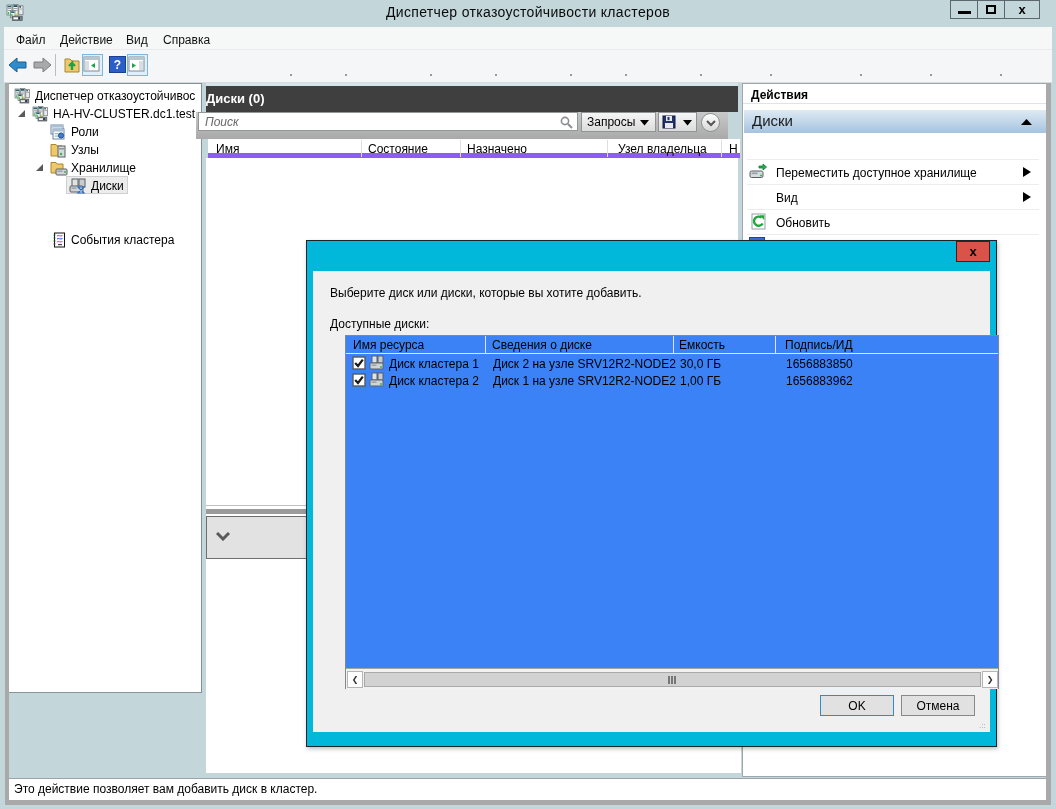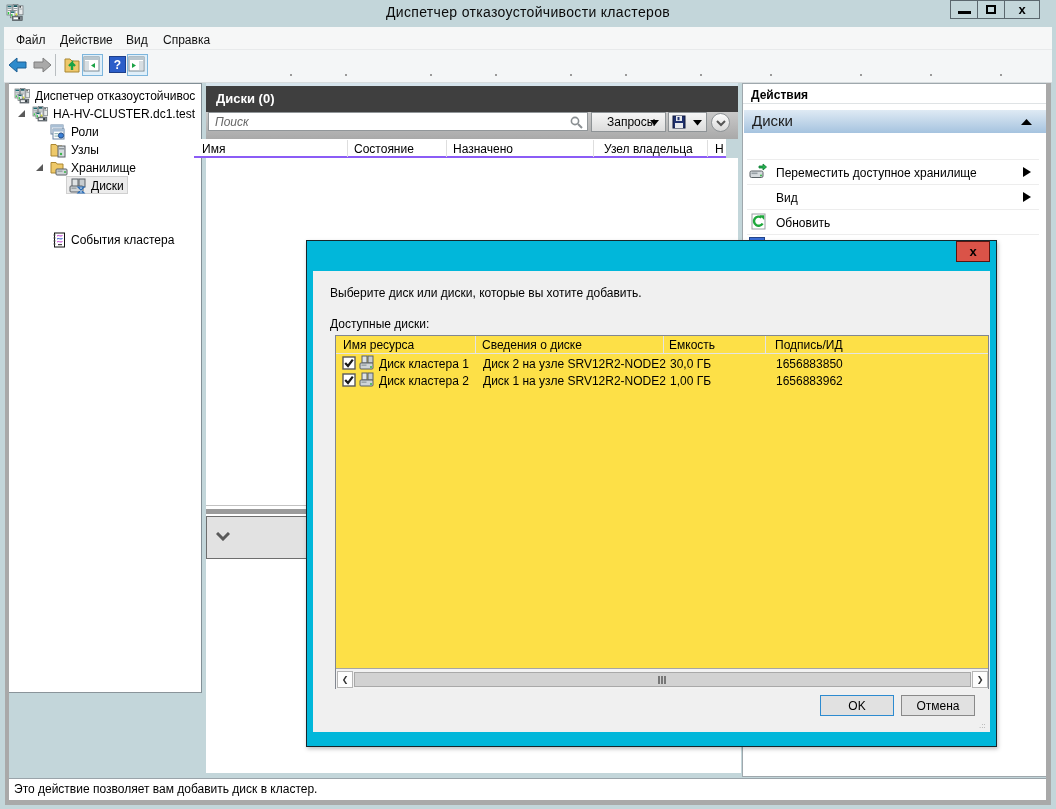--- a/index.html
+++ b/index.html
@@ -13,24 +13,24 @@
 #menubar{position:absolute;left:4px;top:27px;width:1048px;height:23px;background:#f6f7f7;border-bottom:1px solid #e8eaeb}
 .menuitem{position:absolute;top:33px;font-size:12px;color:#111}
 
 #toolbar{position:absolute;left:4px;top:50px;width:1048px;height:33px;background:#f4f6f7;border-bottom:1px solid #d7dcde}
 .tbtn{position:absolute;top:54px;width:21px;height:22px;border:1px solid #7db6dd;background:#e0eff9}
 
 #treepanel{position:absolute;left:9px;top:83px;width:193px;height:610px;background:#fff;border-right:1px solid #828f96;border-top:1px solid #828f96;border-bottom:1px solid #8a949a;overflow:hidden}
 .trow{position:absolute;left:-3px;height:18px;width:240px;white-space:nowrap;font-size:12px}
 .trow span{position:absolute;top:2px}
 .ticon{position:absolute;top:1px}
-#midheader{position:absolute;left:206px;top:86px;width:532px;height:26px;background:#3f3f3f;color:#fff;font-weight:bold;font-size:13px;line-height:25px;padding-left:10px}
-#searchrow{position:absolute;left:206px;top:112px;width:532px;height:27px;background:linear-gradient(#c9c9c9,#a9a9a9)}
+#midheader{position:absolute;left:206px;top:86px;width:532px;height:26px;background:#3f3f3f;color:#fff;font-weight:bold;font-size:13px;line-height:25px;}
+#searchrow{position:absolute;left:196px;top:112px;width:532px;height:27px;background:linear-gradient(#c9c9c9,#a9a9a9)}
 #searchbox{position:absolute;left:2px;top:0px;width:380px;height:19px;background:#fff;border:1px solid #919699;color:#666;font-style:italic;font-size:12px;padding:2px 0 0 6px}
-#colhdr{position:absolute;left:194px;top:139px;width:532px;height:19px;background:#fff;border-bottom:2px solid #8b5cf6}
+#colhdr{position:absolute;left:208px;top:139px;width:532px;height:19px;background:#fff;border-bottom:5px solid #8b5cf6}
 .colsep{position:absolute;top:1px;width:1px;height:17px;background:#dedede}
 .coltxt{position:absolute;top:3px;font-size:12px}
 #midbody{position:absolute;left:206px;top:158px;width:532px;height:347px;background:#fff}
 #splitbar{position:absolute;left:206px;top:505px;width:532px;height:11px;background:#fff;border-top:1px solid #c2c2c2}
 #splitbar .bar{position:absolute;left:0;top:3px;width:532px;height:5px;background:#9b9b9b}
 #detpane{position:absolute;left:206px;top:516px;width:532px;height:43px;background:#e2e2e2;border:1px solid #6e6e6e}
 #midlow{position:absolute;left:206px;top:559px;width:535px;height:214px;background:#fff}
 #actpanel{position:absolute;left:742px;top:83px;width:304px;height:694px;background:#fff;border:1px solid #9fa8ad;border-right:none}
 #acthdr{height:20px;font-weight:bold;font-size:12px;padding:4px 0 0 8px;border-bottom:1px solid #dfe3e5}
 #actsec{position:absolute;left:1px;top:26px;width:302px;height:23px;background:linear-gradient(#dfeaf4,#a5c3df);font-size:15px;padding:2px 0 0 8px;color:#1b1b1b}
@@ -39,21 +39,21 @@
 .subarrow{position:absolute;right:13px;width:0;height:0;border-left:8px solid #000;border-top:5.5px solid transparent;border-bottom:5.5px solid transparent}
 
 #statusbar{position:absolute;left:9px;top:778px;width:1037px;height:22px;background:#fff;border-top:1px solid #9aa4aa;font-size:12px;padding:3px 0 0 5px}
 
 .sbtn{position:absolute;background:#fdfdfd;border:1px solid #b5b5b5;color:#333;text-align:center;font-size:8px;line-height:16px;font-family:"Liberation Sans",sans-serif}
 
 #dlg{position:absolute;left:306px;top:240px;width:691px;height:507px;background:#01b7da;border:1px solid #16262b;box-shadow:1px 2px 4px rgba(0,0,0,.25)}
 #dlgtitle{position:absolute;left:0;top:0;width:689px;height:30px;color:#000;text-align:center;font-size:14.5px;padding-top:7px}
 #dlgx{position:absolute;left:649px;top:0px;width:34px;height:21px;background:#da5348;border:1px solid #571510;text-align:center;font-weight:bold;font-size:13px;padding-top:2px}
 #dlgbody{position:absolute;left:6px;top:30px;width:677px;height:461px;background:#f0f0f0}
-#dtable{position:absolute;left:22px;top:64px;width:654px;height:354px;background:#fde047;border:1px solid #828790}
+#dtable{position:absolute;left:32px;top:64px;width:654px;height:354px;background:#3b82f6;border:1px solid #828790}
 .drow{position:absolute;left:1px;width:650px;height:17px;font-size:12px}
 .dcell{position:absolute;top:2px;white-space:nowrap}
 .dsep{position:absolute;top:0;width:1px;background:#e4e4e4}
 .btn{position:absolute;top:424px;width:74px;height:21px;background:#e1e1e1;text-align:center;font-size:12px;padding-top:3px}
 </style></head><body>
 
 <div id="titlebar"></div>
 <div id="title">Диспетчер отказоустойчивости кластеров</div>
 <svg class="abs" style="left:6px;top:4px" width="18" height="18" viewBox="0 0 18 18">
  <rect x="1" y="1" width="5" height="10" fill="#eff2f3" stroke="#6a7176" stroke-width=".7"></rect>
@@ -254,21 +254,21 @@
   <div class="sbtn" style="left:174px;top:1px;width:18px;height:17px">❯</div>
  </div>
 </div>
 <div id="midheader">Диски (0)</div>
 <div id="searchrow">
  <div id="searchbox">Поиск</div>
  <svg class="abs" style="left:364px;top:4px" width="13" height="13" viewBox="0 0 13 13">
       <circle cx="5" cy="5" r="3.6" fill="none" stroke="#8a8f92" stroke-width="1.6"></circle>
       <path d="M8 8 L12 12" stroke="#8a8f92" stroke-width="2"></path>
     </svg>
- <div class="abs" style="left:385px;top:0;width:75px;height:20px;background:linear-gradient(#f6f6f6,#dcdcdc);border:1px solid #8e9396;font-size:12px;padding:2px 0 0 15px">Запросы
+ <div class="abs" style="left:385px;top:0;width:75px;height:20px;background:linear-gradient(#f6f6f6,#dcdcdc);border:1px solid #8e9396;font-size:12px;padding:2px 0 0 5px">Запросы
   <svg class="abs" style="right:6px;top:7px" width="9" height="6">
         <path d="M0 0 L9 0 L4.5 5.5 Z" fill="#000"></path>
       </svg></div>
  <div class="abs" style="left:462px;top:0;width:39px;height:20px;background:linear-gradient(#f6f6f6,#dcdcdc);border:1px solid #8e9396">
   <svg class="abs" style="left:3px;top:2px" width="14" height="14" viewBox="0 0 14 14">
         <rect x="1" y="1" width="12" height="12" fill="#20316e" stroke="#101a3c"></rect>
         <rect x="4" y="1" width="6" height="5" fill="#e8eaee"></rect>
         <rect x="3" y="8" width="8" height="5" fill="#e8eaee"></rect>
         <rect x="5.5" y="2" width="2" height="3.2" fill="#20316e"></rect>
       </svg>

